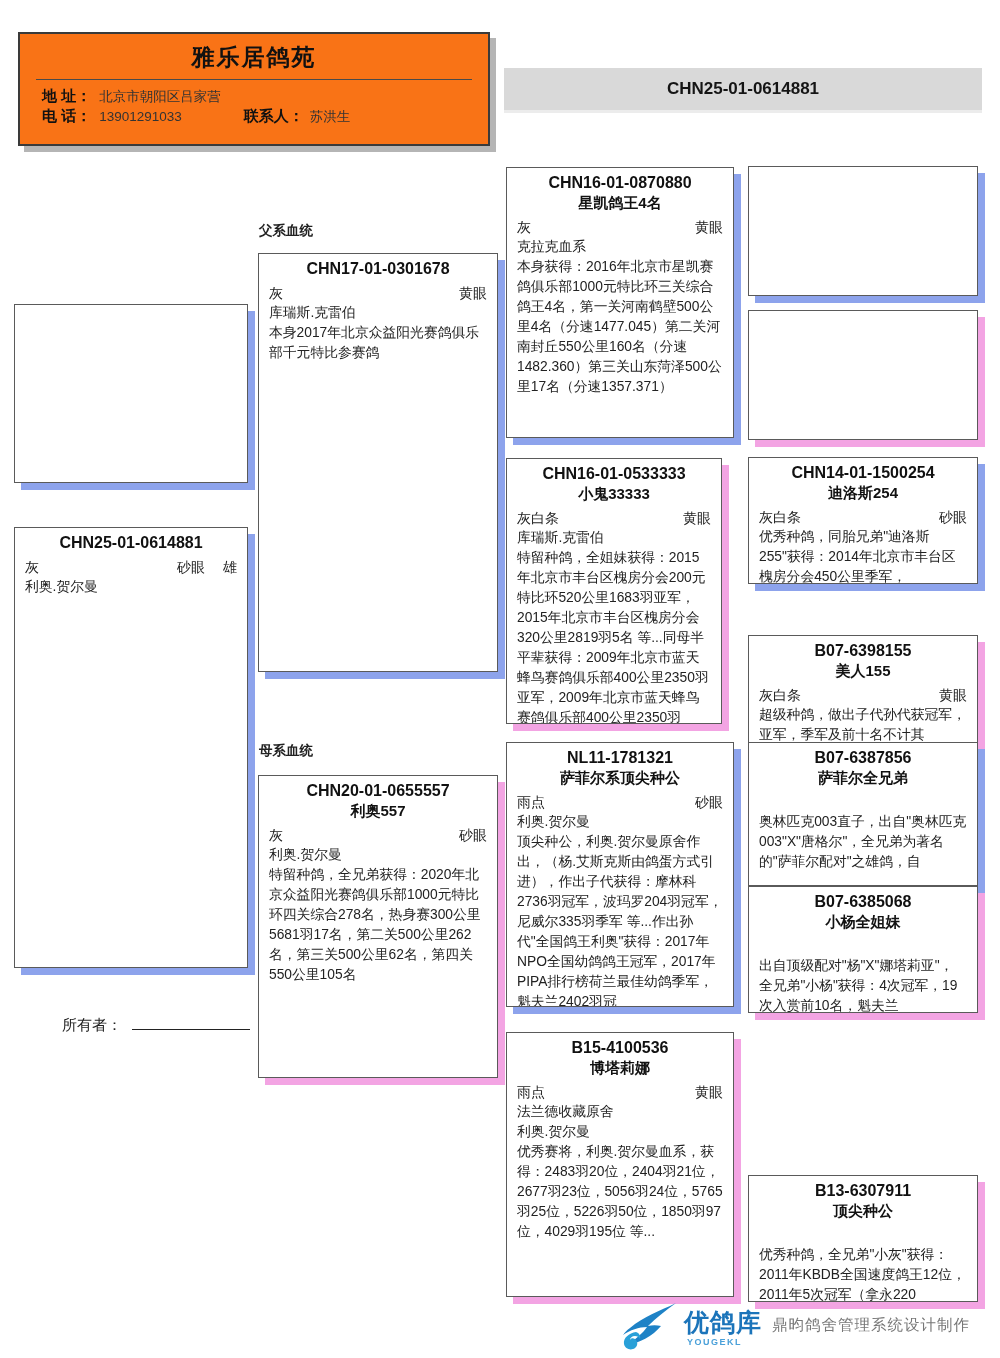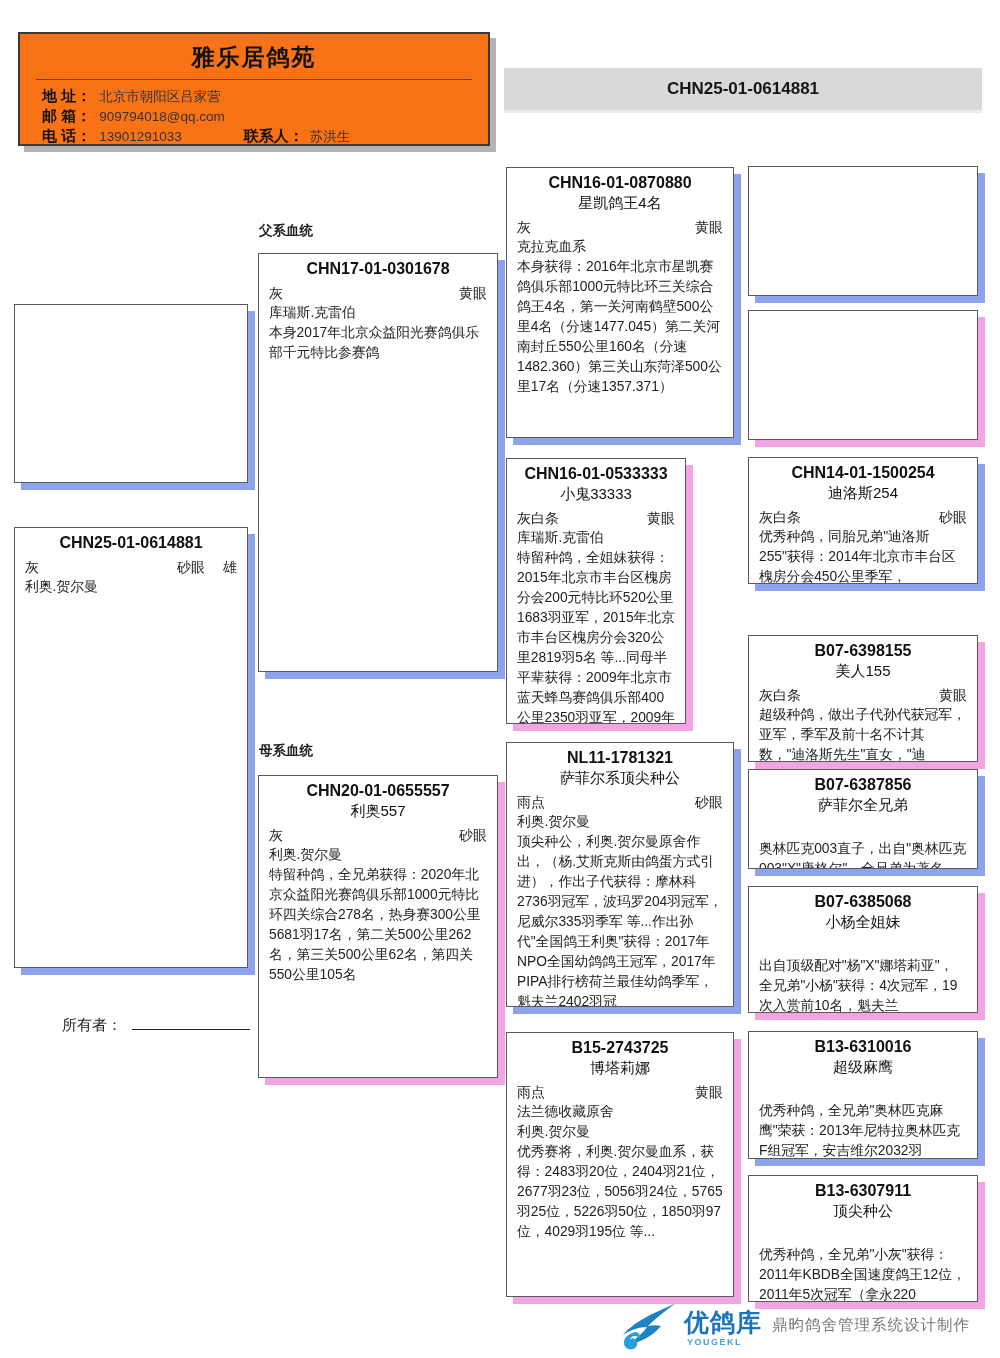--- a/index.html
+++ b/index.html
@@ -38,21 +38,21 @@
   }
 
   
   .card {
     position: absolute; background: #fff; border: 1.5px solid #5a5a5a;
     overflow: hidden;
   }
   .card.male   { box-shadow: 7px 7px 0 0 #8da3ec; }
   .card.female { box-shadow: 7px 7px 0 0 #f3a4e3; }
   .ring { text-align: center; font-size: 16px; font-weight: bold; color: #111; margin-top: 5px; line-height: 20px; }
-  .pname { text-align: center; font-size: 15px; font-weight: normal; color: #111; line-height: 20px; }
+  .pname { text-align: center; font-size: 15px; font-weight: bold; color: #111; line-height: 20px; }
   .traits { display: flex; align-items: baseline; padding: 0 10px; margin-top: 4px; font-size: 14px; color: #222; line-height: 20px; min-height: 20px; }
   .trait-color { flex: 1; }
   .trait-sex { margin-left: 18px; }
   .pbody { padding: 0 10px; font-size: 13.8px; color: #222; line-height: 20px; white-space: pre-line; }
 
   .section-label { position: absolute; font-size: 13.5px; font-weight: bold; color: #222; }
 
   .owner-line { position: absolute; left: 62px; top: 1016px; font-size: 15px; color: #222; }
   .owner-blank { display: inline-block; width: 118px; border-bottom: 1.5px solid #222; height: 14px; margin-left: 6px; }
 
@@ -68,24 +68,20 @@
 <div class="page">
 
   <div class="loft-card">
     <div class="loft-title">雅乐居鸽苑</div>
     <div class="loft-hr"></div>
     <div class="loft-row">
       <span class="loft-label">地 址：</span>
       <span class="loft-value">北京市朝阳区吕家营</span>
     </div>
     <div class="loft-row">
-      <span class="loft-label">邮 箱：</span>
-      <span class="loft-value">909794018@qq.com</span>
-    </div>
-    <div class="loft-row">
       <span class="loft-label">电 话：</span>
       <span class="loft-value">13901291033</span>
       <span class="loft-contact-label">联系人：</span>
       <span class="loft-value">苏洪生</span>
     </div>
   </div>
 
   <div class="banner">CHN25-01-0614881</div>
 
   <div class="card male" style="left:14px; top:304px; width:234px; height:179px;"></div>
@@ -132,21 +128,21 @@
     <div class="ring">CHN16-01-0870880</div>
     <div class="pname">星凯鸽王4名</div>
     <div class="traits">
       <span class="trait-color">灰</span>
       <span class="trait-eye">黄眼</span>
     </div>
     <div class="pbody">克拉克血系
 本身获得：2016年北京市星凯赛鸽俱乐部1000元特比环三关综合鸽王4名，第一关河南鹤壁500公里4名（分速1477.045）第二关河南封丘550公里160名（分速1482.360）第三关山东菏泽500公里17名（分速1357.371）</div>
   </div>
 
-  <div class="card female" style="left:506px; top:458px; width:180px; height:266px;">
+  <div class="card female" style="left:506px; top:458px; width:216px; height:266px;">
     <div class="ring">CHN16-01-0533333</div>
     <div class="pname">小鬼33333</div>
     <div class="traits">
       <span class="trait-color">灰白条</span>
       <span class="trait-eye">黄眼</span>
     </div>
     <div class="pbody">库瑞斯.克雷伯
 特留种鸽，全姐妹获得：2015年北京市丰台区槐房分会200元特比环520公里1683羽亚军，2015年北京市丰台区槐房分会320公里2819羽5名 等...同母半平辈获得：2009年北京市蓝天蜂鸟赛鸽俱乐部400公里2350羽亚军，2009年北京市蓝天蜂鸟赛鸽俱乐部400公里2350羽</div>
   </div>
 
@@ -155,21 +151,21 @@
     <div class="pname">萨菲尔系顶尖种公</div>
     <div class="traits">
       <span class="trait-color">雨点</span>
       <span class="trait-eye">砂眼</span>
     </div>
     <div class="pbody">利奥.贺尔曼
 顶尖种公，利奥.贺尔曼原舍作出，（杨.艾斯克斯由鸽蛋方式引进），作出子代获得：摩林科2736羽冠军，波玛罗204羽冠军，尼威尔335羽季军 等...作出孙代"全国鸽王利奥"获得：2017年NPO全国幼鸽鸽王冠军，2017年PIPA排行榜荷兰最佳幼鸽季军，魁夫兰2402羽冠</div>
   </div>
 
   <div class="card female" style="left:506px; top:1032px; width:228px; height:265px;">
-    <div class="ring">B15-2743725</div>
+    <div class="ring">B15-4100536</div>
     <div class="pname">博塔莉娜</div>
     <div class="traits">
       <span class="trait-color">雨点</span>
       <span class="trait-eye">黄眼</span>
     </div>
     <div class="pbody">法兰德收藏原舍
 利奥.贺尔曼
 优秀赛将，利奥.贺尔曼血系，获得：2483羽20位，2404羽21位，2677羽23位，5056羽24位，5765羽25位，5226羽50位，1850羽97位，4029羽195位 等...</div>
   </div>
 
@@ -189,49 +185,40 @@
   <div class="card female" style="left:748px; top:599px; width:230px; height:127px;margin-top:36px;">
     <div class="ring">B07-6398155</div>
     <div class="pname">美人155</div>
     <div class="traits">
       <span class="trait-color">灰白条</span>
       <span class="trait-eye">黄眼</span>
     </div>
     <div class="pbody">超级种鸽，做出子代孙代获冠军，亚军，季军及前十名不计其数，"迪洛斯先生"直女，"迪</div>
   </div>
 
-  <div class="card male" style="left:748px; top:742px; width:230px; height:100px;margin-top:27px;">
+  <div class="card male" style="left:748px; top:742px; width:230px; height:144px;">
     <div class="ring">B07-6387856</div>
     <div class="pname">萨菲尔全兄弟</div>
     <div class="traits">
       <span class="trait-color"></span>
       <span class="trait-eye"></span>
     </div>
     <div class="pbody">奥林匹克003直子，出自"奥林匹克003"X"唐格尔"，全兄弟为著名的"萨菲尔配对"之雄鸽，自</div>
   </div>
 
   <div class="card female" style="left:748px; top:886px; width:230px; height:127px;">
     <div class="ring">B07-6385068</div>
     <div class="pname">小杨全姐妹</div>
     <div class="traits">
       <span class="trait-color"></span>
       <span class="trait-eye"></span>
     </div>
     <div class="pbody">出自顶级配对"杨"X"娜塔莉亚"，全兄弟"小杨"获得：4次冠军，19次入赏前10名，魁夫兰</div>
   </div>
 
-  <div class="card male" style="left:748px; top:1031px; width:230px; height:128px;">
-    <div class="ring">B13-6310016</div>
-    <div class="pname">超级麻鹰</div>
-    <div class="traits">
-      <span class="trait-color"></span>
-      <span class="trait-eye"></span>
-    </div>
-    <div class="pbody">优秀种鸽，全兄弟"奥林匹克麻鹰"荣获：2013年尼特拉奥林匹克F组冠军，安吉维尔2032羽</div>
-  </div>
 
   <div class="card female" style="left:748px; top:1175px; width:230px; height:127px;">
     <div class="ring">B13-6307911</div>
     <div class="pname">顶尖种公</div>
     <div class="traits">
       <span class="trait-color"></span>
       <span class="trait-eye"></span>
     </div>
     <div class="pbody">优秀种鸽，全兄弟"小灰"获得：2011年KBDB全国速度鸽王12位，2011年5次冠军（拿永220</div>
   </div>

